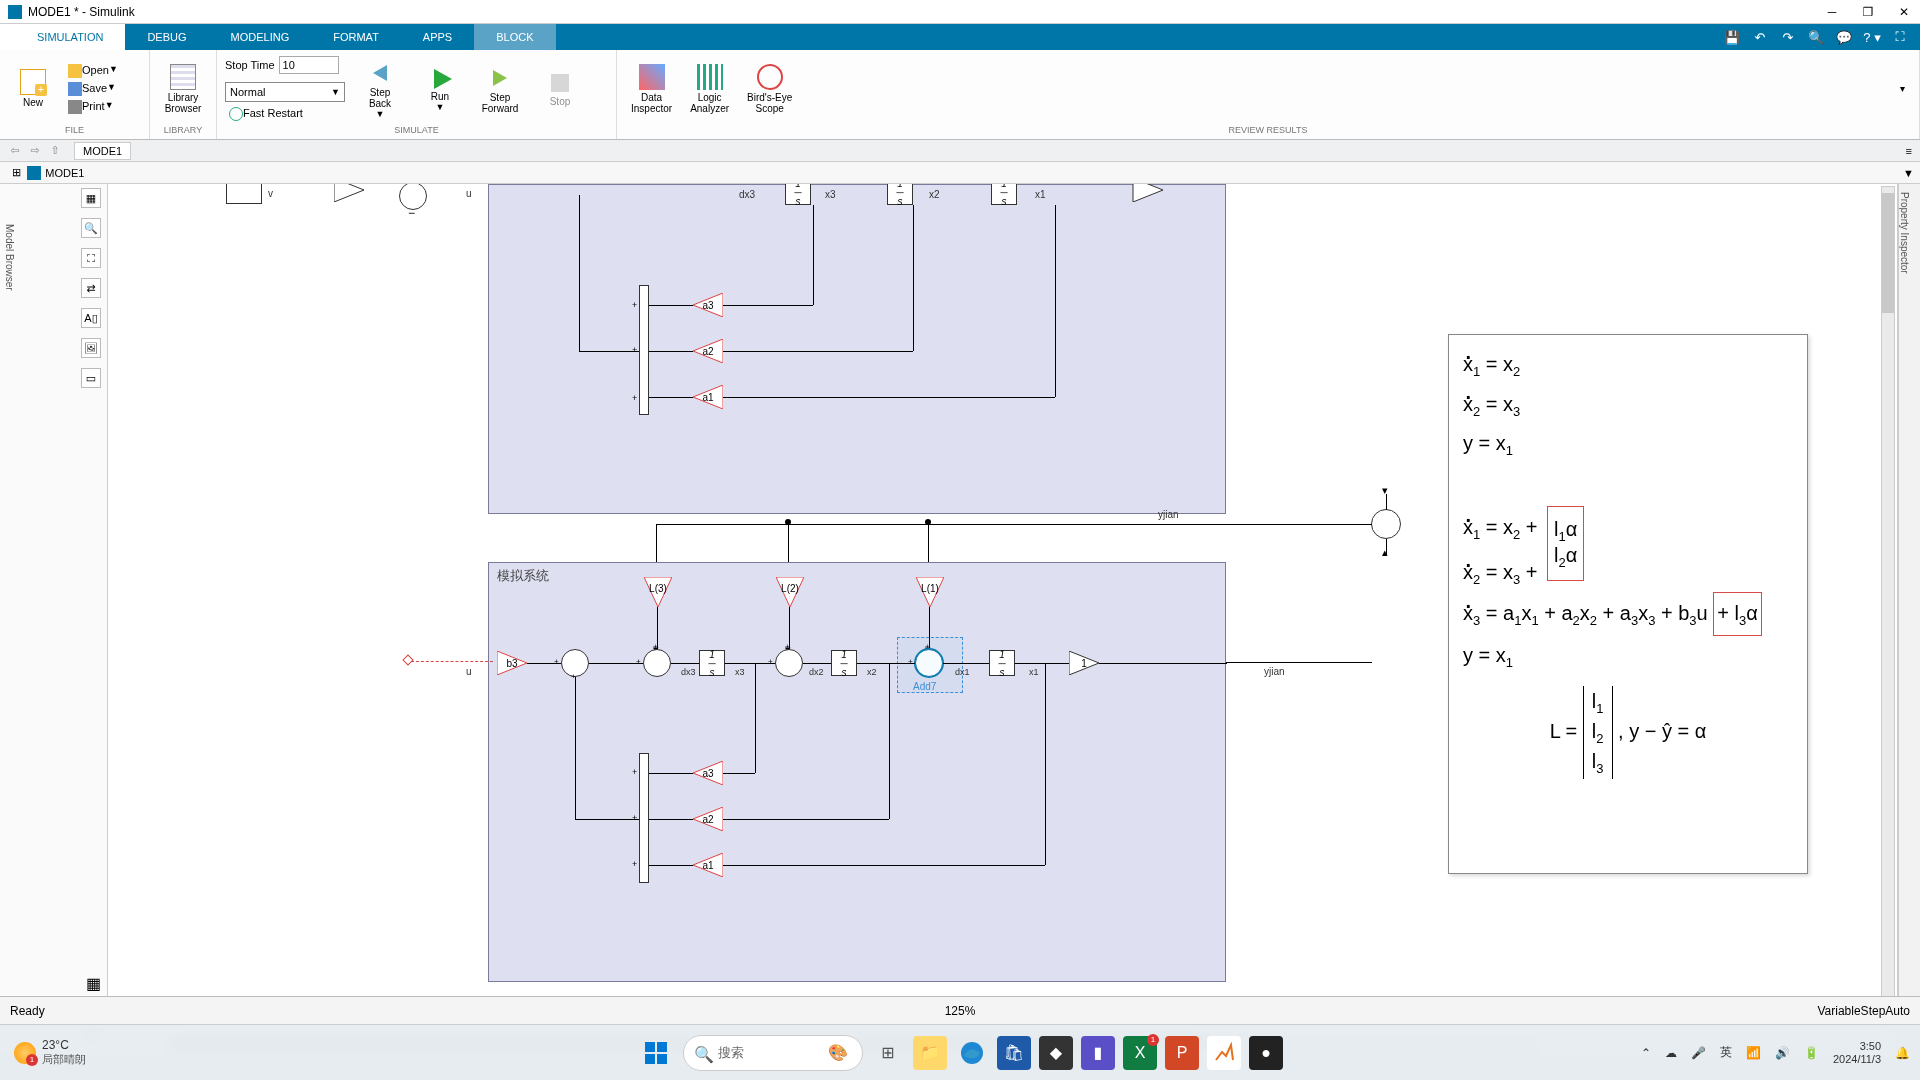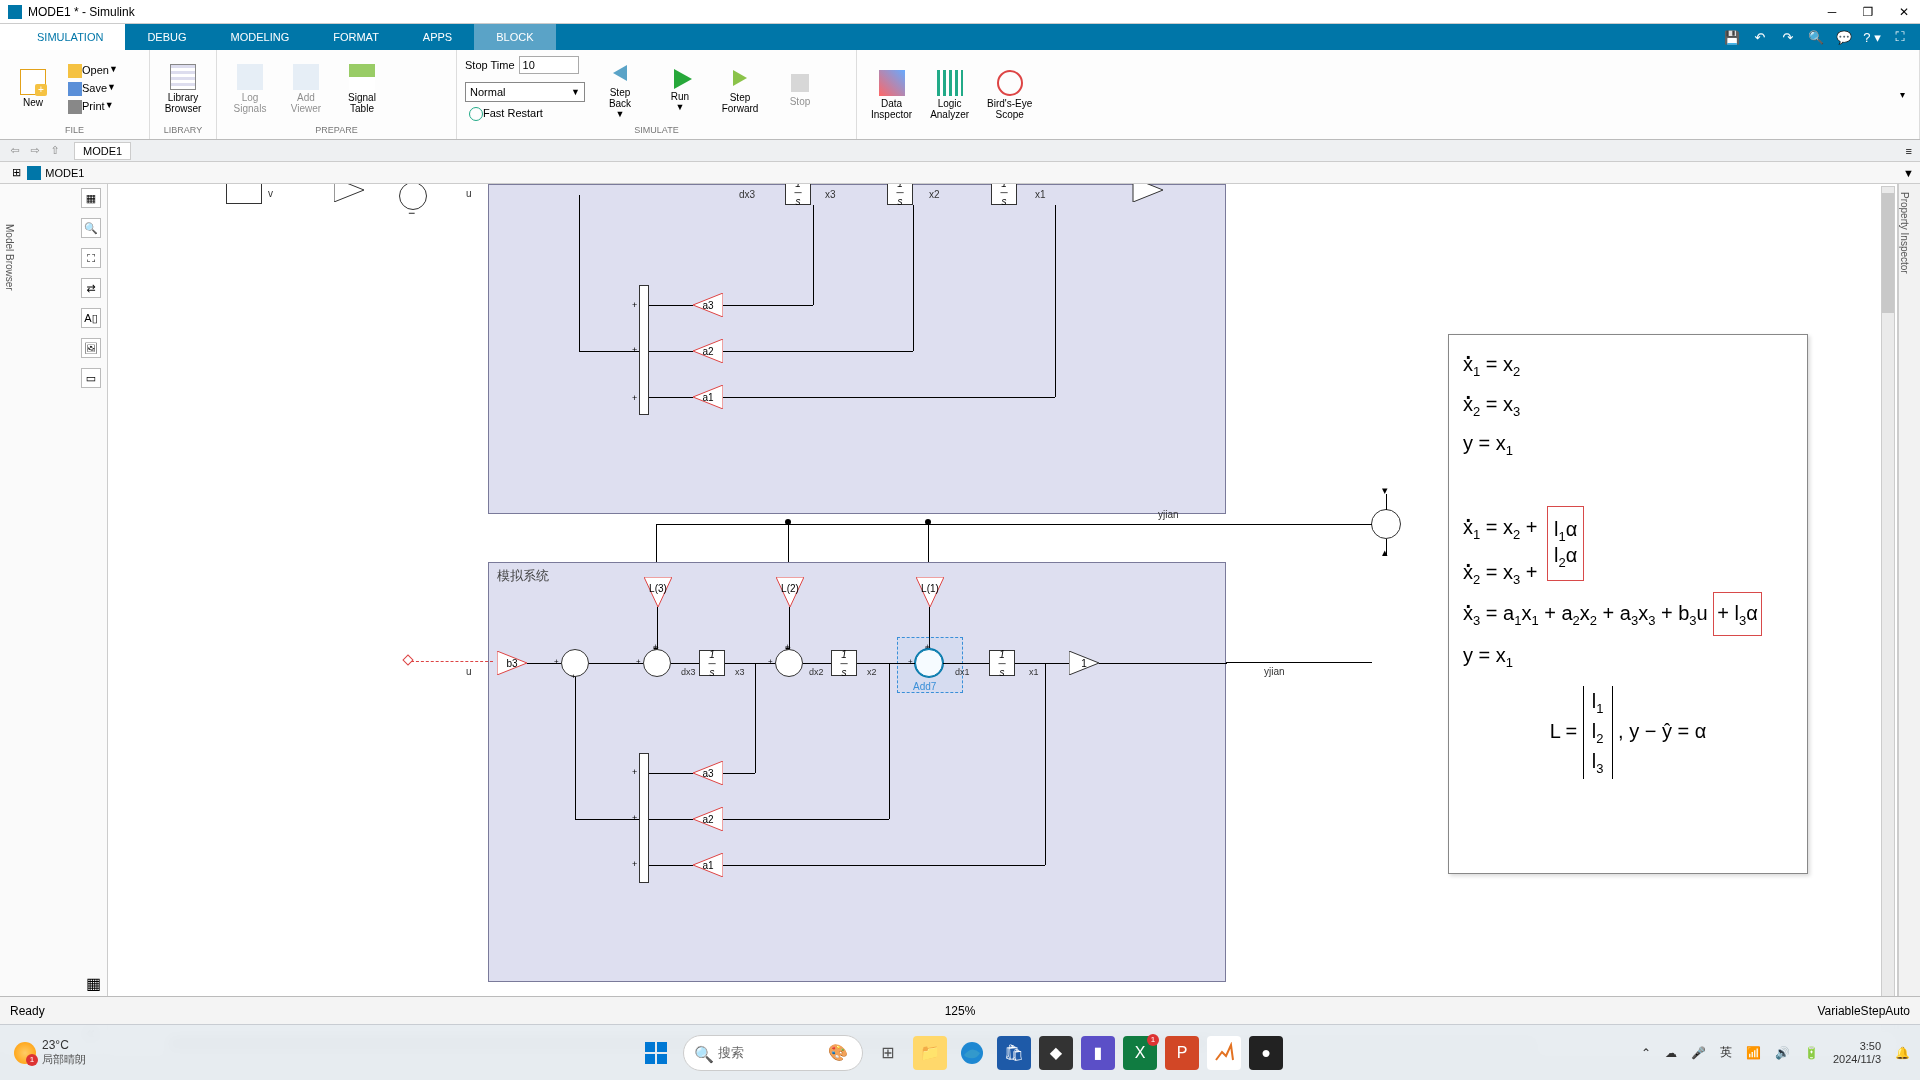--- a/index.html
+++ b/index.html
@@ -166,40 +166,20 @@
   <div class="tool-group">
     <div class="tool-row">
       <div class="big-btn">
         <div class="icn icn-lib"></div>
         <div class="txt" style="white-space:pre">Library
 Browser</div>
       </div>
     </div>
     <div class="label">LIBRARY</div>
   </div>
-  <div class="tool-group" style="width:240px">
-    <div class="tool-row">
-      <div class="big-btn disabled">
-          <div class="icn" style="background:#cde"></div>
-          <div class="txt" style="white-space:pre">Log
-Signals</div>
-        </div>
-      <div class="big-btn disabled">
-          <div class="icn" style="background:#cde"></div>
-          <div class="txt" style="white-space:pre">Add
-Viewer</div>
-        </div>
-      <div class="big-btn">
-          <div class="icn" style="background:linear-gradient(#9c6,#9c6 50%,#fff 50%)"></div>
-          <div class="txt" style="white-space:pre">Signal
-Table</div>
-        </div>
-    </div>
-    <div class="label">PREPARE</div>
-  </div>
   <div class="tool-group" style="width:400px">
     <div style="display:flex; gap:10px; flex:1">
       <div style="display:flex; flex-direction:column; gap:4px; padding-top:2px">
         <div class="stoptime-row">
           <span>Stop Time</span>
           <input value="10" style="">
         </div>
         <div class="mode-select">
           <span>Normal</span>
             <span style="font-size:9px">▼</span>
@@ -244,20 +224,21 @@
           <div class="txt" style="white-space:pre">Logic
 Analyzer</div>
         </div>
       <div class="big-btn">
           <div class="icn" style="border:2px solid #d44;border-radius:50%"></div>
           <div class="txt" style="white-space:pre">Bird's-Eye
 Scope</div>
         </div>
       <div style="margin-left:auto; align-self:center; font-size:10px; padding-right:6px">▾</div>
     </div>
+    <div class="label">REVIEW RESULTS</div>
   </div>
 </div>
 
 <div class="explorer-bar">
   <div class="nav">
     <div class="nb">⇦</div>
     <div class="nb">⇨</div>
     <div class="nb">⇧</div>
   </div>
   <div class="crumb">MODE1</div>

